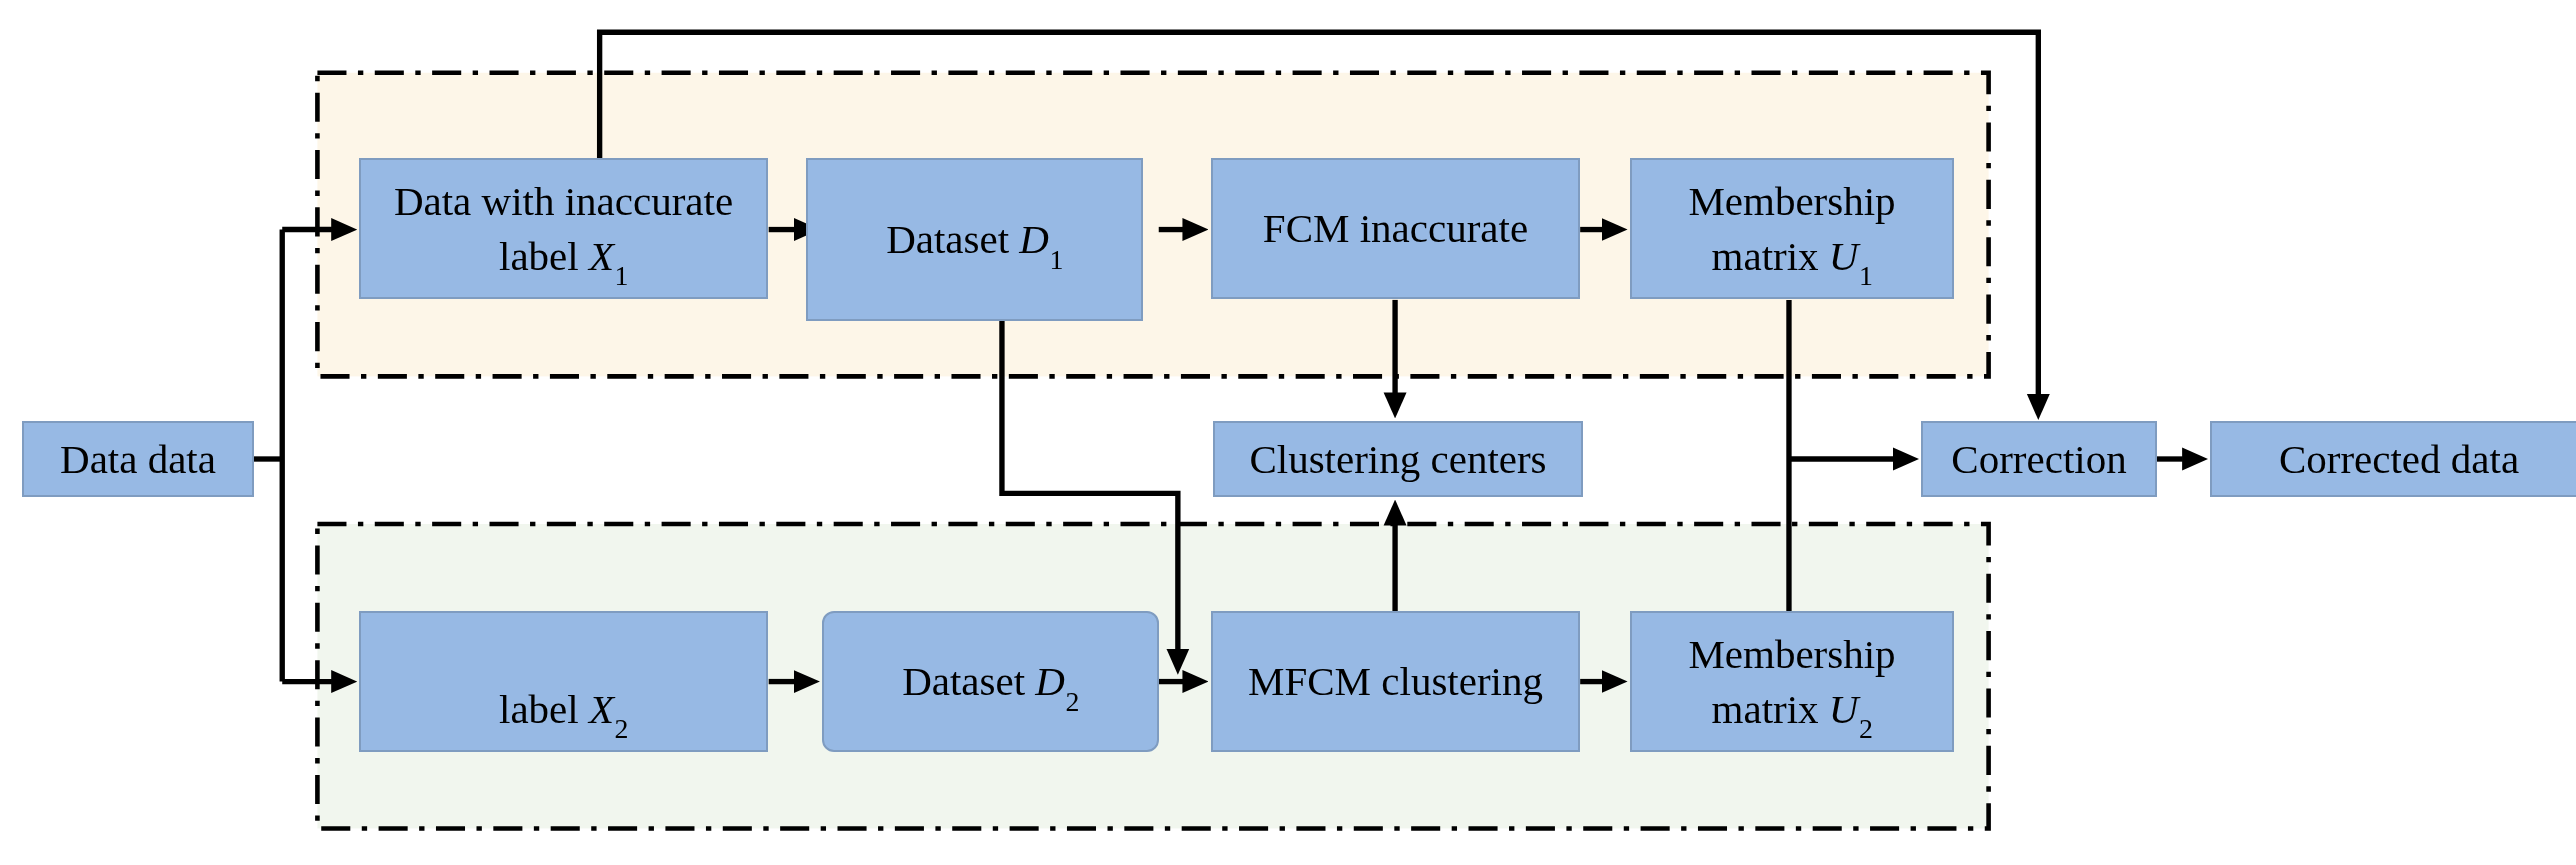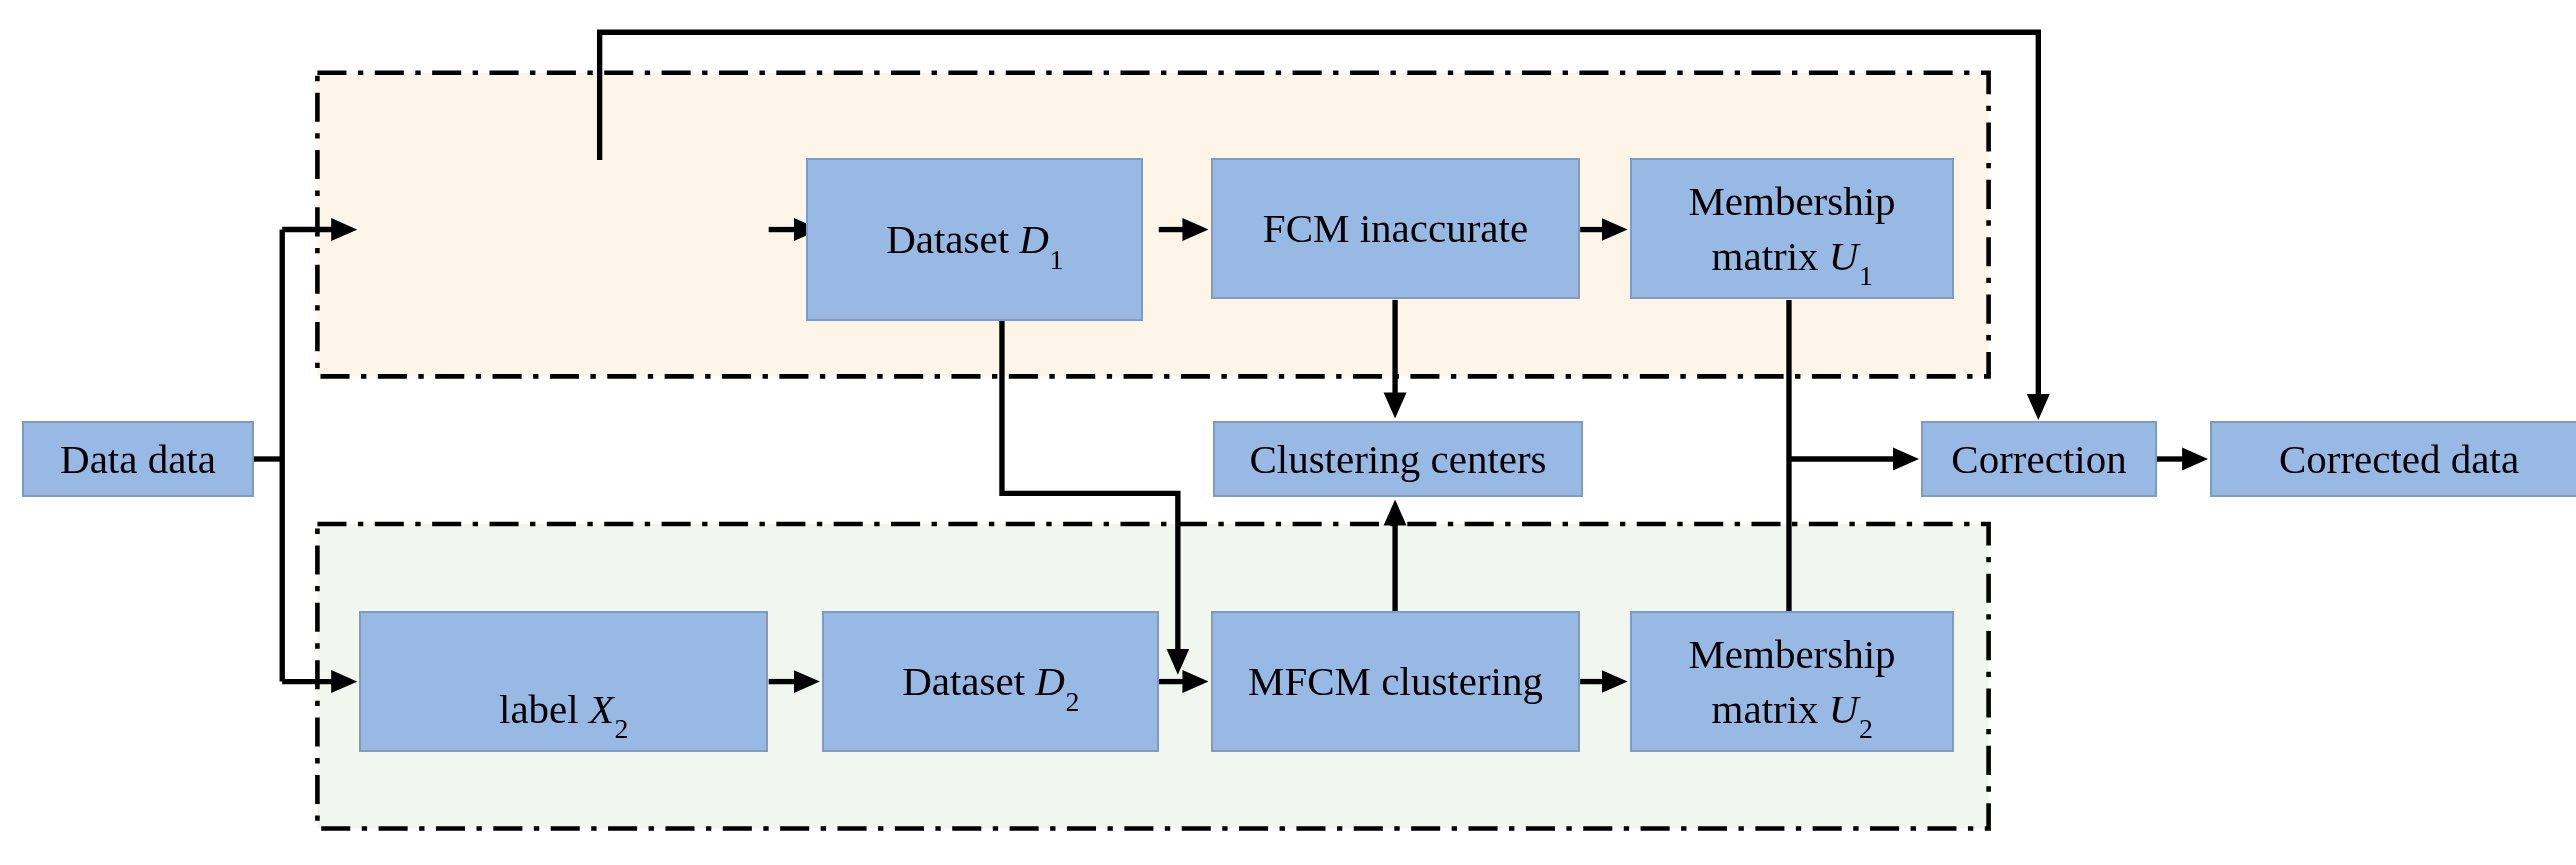--- a/index.html
+++ b/index.html
@@ -26,21 +26,21 @@
   .node .lbl{display:block;}
   .mvar{font-style:italic;font-family:"Liberation Serif","DejaVu Serif",serif;}
   sub.msub{font-size:0.68em;line-height:0;position:relative;top:0.22em;left:0.02em;}
   
   #n-input          {left:22px;  top:421px; width:232px; height:76px;}
   #n-data-inaccurate{left:359px; top:158px; width:409px; height:141px;}
   #n-dataset-d1     {left:806px;top:158px; width:337px; height:163px;align-items:center;}
   #n-fcm            {left:1211px;top:158px; width:369px; height:141px;}
   #n-membership-u1  {left:1630px;top:158px; width:324px; height:141px;}
   #n-data-accurate  {left:359px; top:611px; width:409px; height:141px;}
-  #n-dataset-d2     {left:822px;top:611px; width:337px; height:141px;}
+  #n-dataset-d2     {left:822px;top:611px; width:337px; height:141px;border-radius:12px;}
   #n-mfcm           {left:1211px;top:611px; width:369px; height:141px;}
   #n-membership-u2  {left:1630px;top:611px; width:324px; height:141px;}
   #n-centers        {left:1213px;top:421px; width:370px; height:76px;}
   #n-correction     {left:1921px;top:421px; width:236px; height:76px;justify-content:center;}
   #n-corrected      {left:2210px;top:421px; width:378px; height:76px;}
 </style>
 </head>
 <body>
 
 <div id="canvas">
@@ -78,20 +78,26 @@
     <path class="wire" d="M2339,392 L2339,799"></path>
     <path class="wire" d="M2339,600 L2476,600" marker-end="url(#arrow)"></path>
 
     <path class="wire" d="M2820,600 L2854,600" marker-end="url(#arrow)"></path>
   </svg>
 
   <div class="node" id="n-input">
     <span class="lbl">Data data</span>
   </div>
 
+  <div class="node" id="n-data-inaccurate">
+    <span class="lbl">
+      <span>Data with inaccurate</span><br>
+      <span>label </span><i class="mvar">X</i><sub class="msub">1</sub>
+    </span>
+  </div>
 
   <div class="node" id="n-dataset-d1">
     <span class="lbl">
       <span>Dataset </span><i class="mvar">D</i><sub class="msub">1</sub>
     </span>
   </div>
 
   <div class="node" id="n-fcm">
     <span class="lbl">FCM inaccurate</span>
   </div>

